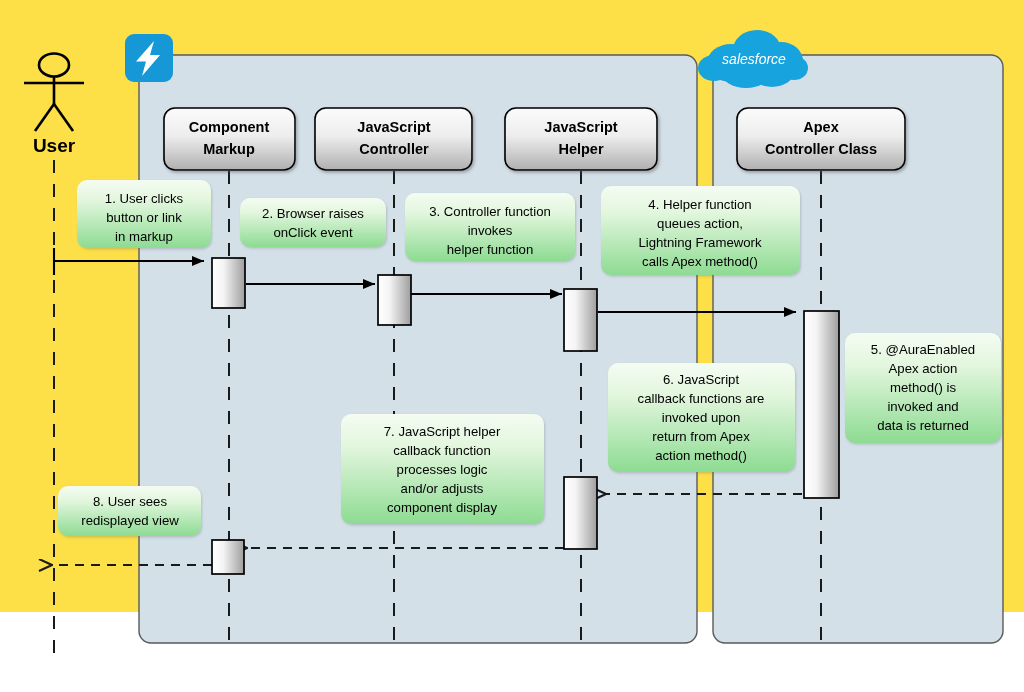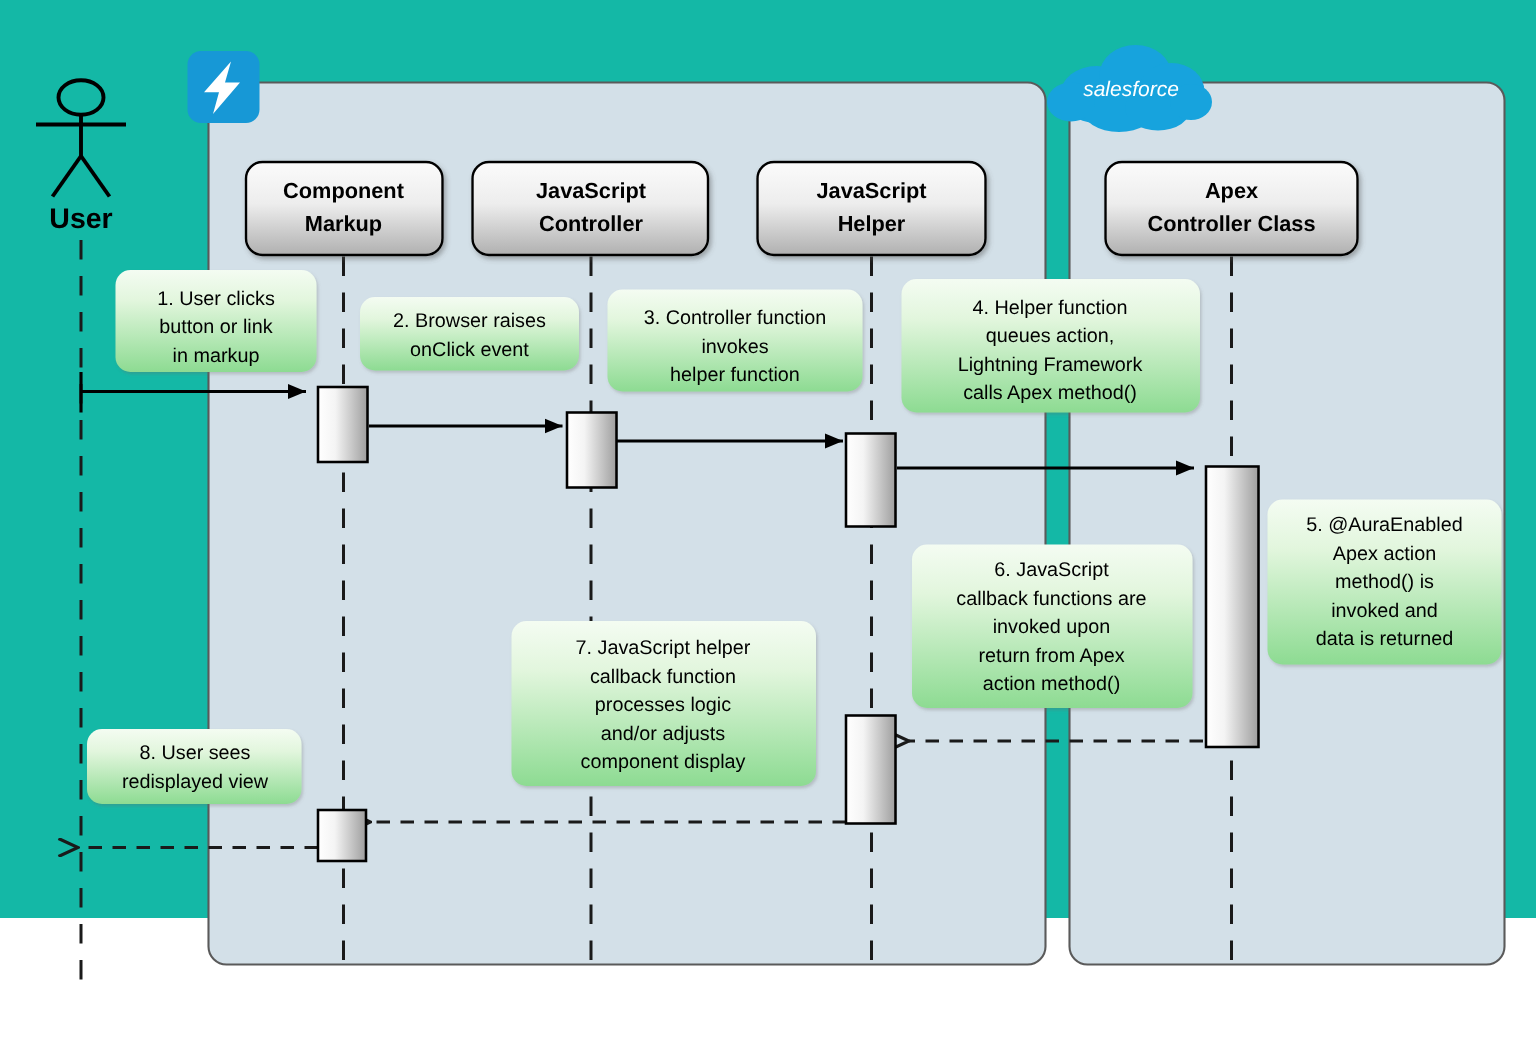--- a/index.html
+++ b/index.html
@@ -10,21 +10,21 @@
   body {
     width: 1024px;
     height: 692px;
     font-family: "Liberation Sans", sans-serif;
     overflow: hidden;
   }
   #diagram-root {
     position: relative;
     width: 1024px;
     height: 612px;
-    background: #14b8a6;
+    background: #fde047;
   }
   svg#seq-svg {
     position: absolute;
     left: 0;
     top: 0;
     width: 1024px;
     height: 692px;
   }
   .panel-rect {
     fill: #d3e0e8;

